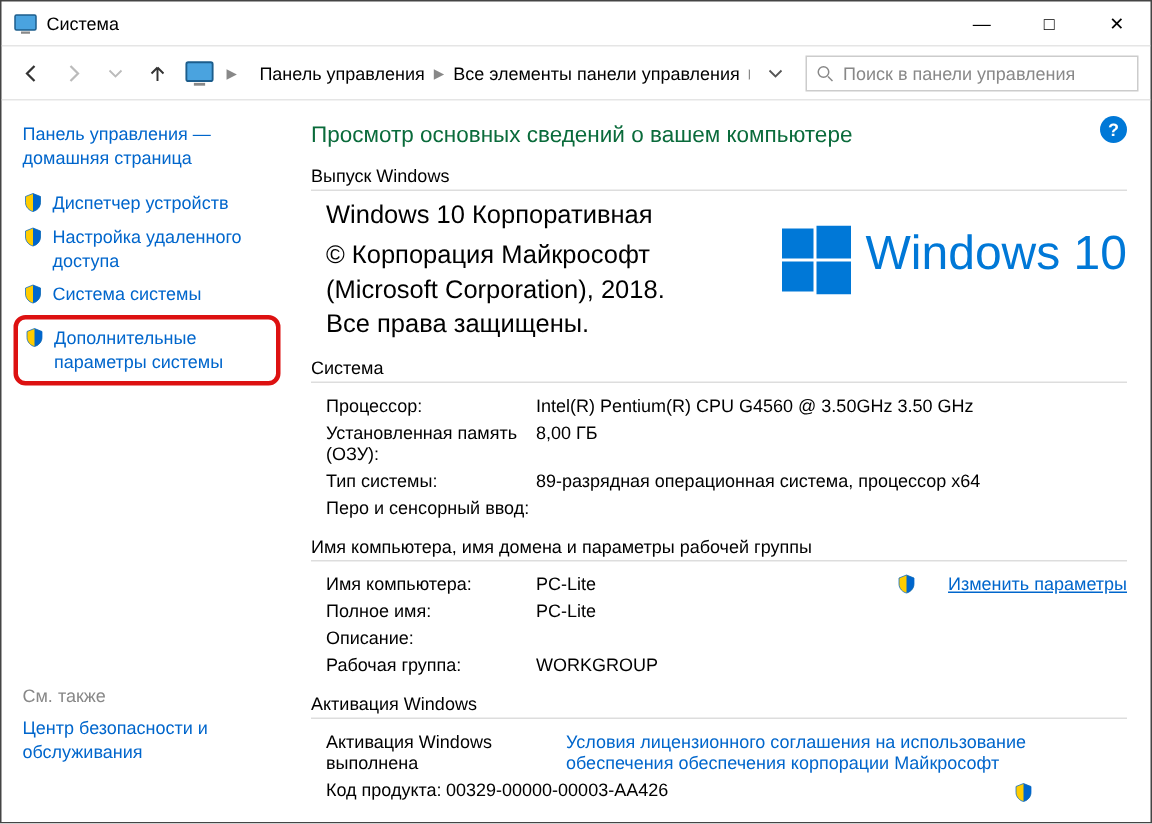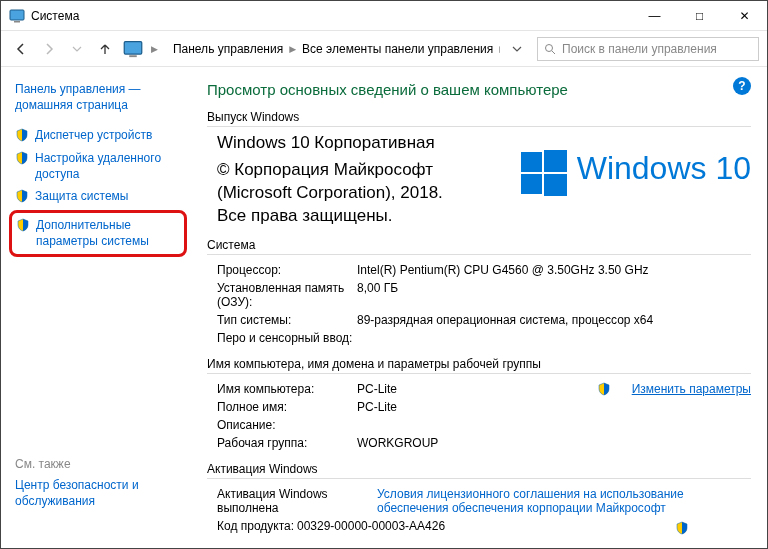--- a/index.html
+++ b/index.html
@@ -140,21 +140,21 @@
             <path d="M7 1 L12 3 V7 C12 10 9.5 12.5 7 13 C4.5 12.5 2 10 2 7 V3 Z" fill="#ffcc00" stroke="#0066cc" stroke-width="0.5"></path>
             <path d="M7 1 L12 3 V7 C12 10 9.5 12.5 7 13 V1 Z" fill="#0066cc"></path>
           </svg>
         <a href="#">Настройка удаленного доступа</a>
       </div>
       <div class="sb-item">
         <svg class="shield" viewBox="0 0 14 14">
             <path d="M7 1 L12 3 V7 C12 10 9.5 12.5 7 13 C4.5 12.5 2 10 2 7 V3 Z" fill="#ffcc00" stroke="#0066cc" stroke-width="0.5"></path>
             <path d="M7 1 L12 3 V7 C12 10 9.5 12.5 7 13 V1 Z" fill="#0066cc"></path>
           </svg>
-        <a href="#">Защита системы</a>
+        <a href="#">Система системы</a>
       </div>
       <div class="sb-highlight">
         <div class="sb-item">
           <svg class="shield" viewBox="0 0 14 14">
               <path d="M7 1 L12 3 V7 C12 10 9.5 12.5 7 13 C4.5 12.5 2 10 2 7 V3 Z" fill="#ffcc00" stroke="#0066cc" stroke-width="0.5"></path>
               <path d="M7 1 L12 3 V7 C12 10 9.5 12.5 7 13 V1 Z" fill="#0066cc"></path>
             </svg>
           <a href="#">Дополнительные параметры системы</a>
         </div>
       </div>

